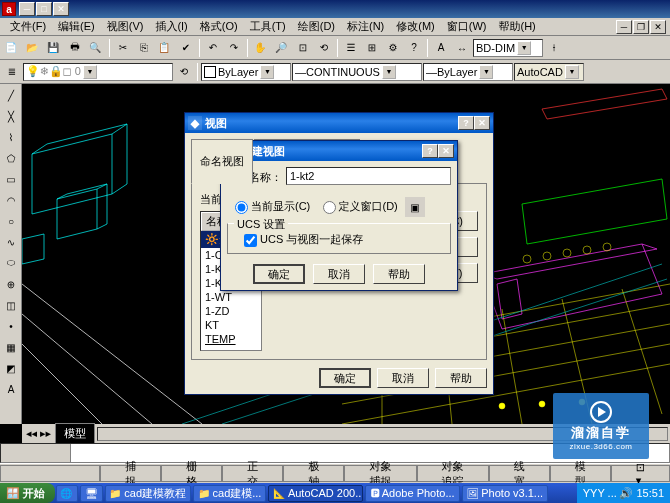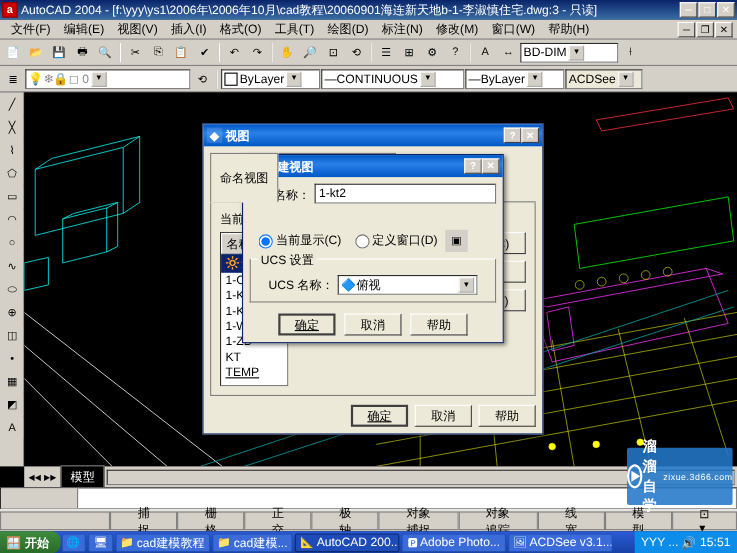--- a/index.html
+++ b/index.html
@@ -51,46 +51,45 @@
 .taskbtn { background: #3a6bd8; color: #fff; border: 1px solid #2050b0; height: 17px; margin: 0 1px; padding: 0 4px; display: inline-flex; align-items: center; gap: 2px; font-size: 10px; max-width: 95px; overflow: hidden; white-space: nowrap; border-radius: 2px; }
 .taskbtn.active { background: #1e4bb8; border-color: #0a2a70; }
 .tray { margin-left: auto; background: #0d8dea; height: 20px; display: flex; align-items: center; padding: 0 6px; gap: 3px; color: #fff; font-size: 10px; text-align: center; }
 
 
 .dialog { position: absolute; background: #ece9d8; border: 1px solid #0a246a; box-shadow: 2px 2px 4px rgba(0,0,0,0.5); }
 .dialog .dtitle { height: 20px; background: linear-gradient(#0058c6,#2a80e8 40%,#0058c6); color: #fff; display: flex; align-items: center; padding: 0 3px; font-weight: bold; }
 .dialog .dtitle .ico { width: 14px; height: 14px; margin-right: 3px; display:inline-flex; align-items:center; justify-content:center; background:#fff2; }
 .dialog .dbody { padding: 6px; }
 .dlgbtn { background: #ece9d8; border: 1px solid #404040; border-top-color: #fff; border-left-color: #fff; padding: 2px 14px; height: 20px; }
-.dlgbtn.def { border: 2px solid #404040; padding: 1px 13px; text-decoration: underline; }
+.dlgbtn.def { border: 2px solid #404040; padding: 1px 13px; }
 .group { border: 1px solid #808080; border-top-color:#fff; padding: 8px 16px 6px; position: relative; margin-top: 6px; }
 .group .lbl { position: absolute; top: -7px; left: 6px; background: #ece9d8; padding: 0 3px; }
 .tabs { display: flex; border-bottom: 1px solid #808080; }
 .tabs .tab { background: #ece9d8; border: 1px solid #808080; border-bottom: none; padding: 14px 8px; margin-right: 1px; position: relative; }
 .tabs .tab.act { background: #ece9d8; border-bottom: 1px solid #ece9d8; margin-bottom: -1px; z-index: 1; }
 .txtfield { background: #fff; border: 1px inset #808080; height: 18px; padding: 1px 3px; }
 .listbox { background: #fff; border: 1px inset #808080; }
 .listbox .item { padding: 1px 4px; color: #000; }
 .listbox .item.sel { background: #0a246a; color: #fff; }
 .listbox .hdr { background: #d4d0c8; border: 1px outset #fff; padding: 1px 4px; }
 input[type=radio], input[type=checkbox] { margin-right: 3px; vertical-align: middle; }
 
 
-.wm { position: absolute; right: 4px; bottom: 44px; width: 96px; height: 52px; background: rgba(35,120,200,0.88); color: #fff; display: flex; flex-direction: row; align-items: center; justify-content: center; border-radius: 2px; }
+.wm { position: absolute; right: 21px; bottom: 44px; width: 96px; height: 66px; background: rgba(35,120,200,0.88); color: #fff; display: flex; flex-direction: column; align-items: center; justify-content: center; border-radius: 2px; }
 .wm .play { width: 22px; height: 22px; border: 2px solid #fff; border-radius: 50%; display: flex; align-items: center; justify-content: center; margin-bottom: 1px; }
 .wm .play::after { content: ""; border-left: 8px solid #fff; border-top: 5px solid transparent; border-bottom: 5px solid transparent; margin-left: 2px; }
 .wm .t1 { font-size: 13px; font-weight: bold; letter-spacing: 2px; }
 .wm .t2 { font-size: 8px; letter-spacing: 0.5px; }
 </style>
 </head>
 <body>
 
 <div class="titlebar">
   <span class="icon-a">a</span>
-  <span class="ttl">AutoCAD 2004 - [f:\yyy\ys1\2006年\2006年10月\cad教程\20060901海连新天地b-1-李淑慎住宅.dwg:3 - 只读]</span>
   <div class="winbtns">
     <div class="winbtn">─</div>
     <div class="winbtn">□</div>
     <div class="winbtn">✕</div>
   </div>
 </div>
 
 <div class="menubar">
   <span>文件(F)</span>
   <span>编辑(E)</span>
@@ -130,21 +129,21 @@
   <div class="tbtn">⊡</div>
   <div class="tbtn">⟲</div>
   <div class="sep"></div>
   <div class="tbtn">☰</div>
   <div class="tbtn">⊞</div>
   <div class="tbtn">⚙</div>
   <div class="tbtn">?</div>
   <div class="sep"></div>
   <div class="tbtn">A</div>
   <div class="tbtn">↔</div>
-  <div class="combo" style="width:89px">
+  <div class="combo" style="width:70px">
       <span>BD-DIM</span>
       <span class="arrow">▼</span>
     </div>
   <div class="tbtn">⟊</div>
 </div>
 
 <div class="toolrow">
   <div class="tbtn">≣</div>
   <div class="combo" style="width:150px">
       <span style="color:#888">💡❄🔒◻ 0</span>
@@ -161,21 +160,21 @@
       <span>— </span>
       <span>CONTINUOUS</span>
       <span class="arrow">▼</span>
     </div>
   <div class="combo" style="width:90px">
       <span>— </span>
       <span>ByLayer</span>
       <span class="arrow">▼</span>
     </div>
   <div class="combo" style="width:70px;background:#ece9d8">
-      <span>ACDSee</span>
+      <span>AutoCAD</span>
       <span class="arrow">▼</span>
     </div>
 </div>
 
 <div class="vtoolbar">
   <div class="tbtn">╱</div>
   <div class="tbtn">╳</div>
   <div class="tbtn">⌇</div>
   <div class="tbtn">⬠</div>
   <div class="tbtn">▭</div>
@@ -270,21 +269,21 @@
 </div>
 
 <div class="taskbar">
   <div class="start">🪟 <span>开始</span></div>
   <div class="taskbtn">🌐</div>
   <div class="taskbtn">🖥</div>
   <div class="taskbtn">📁<span>cad建模教程</span></div>
   <div class="taskbtn">📁<span>cad建模...</span></div>
   <div class="taskbtn active">📐<span>AutoCAD 200...</span></div>
   <div class="taskbtn">🅿<span>Adobe Photo...</span></div>
-  <div class="taskbtn">🖼<span>ACDSee v3.1...</span></div>
+  <div class="taskbtn">🖼<span>Photo v3.1...</span></div>
   <div class="tray">
     <span>YYY ...</span>
     <span>🔊</span>
     <span>15:51</span>
   </div>
 </div>
 
 <div class="dialog" style="left:184px; top:112px; width:310px">
   <div class="dtitle">
     <span class="ico">◆</span>
@@ -334,37 +333,29 @@
     <span>新建视图</span>
     <span style="flex:1"></span>
     <div class="winbtn">?</div>
     <div class="winbtn">✕</div>
   </div>
   <div class="dbody">
     <div style="display:flex; align-items:flex-end; gap:4px">
       <span>视图名称：</span>
       <input class="txtfield" style="flex: 1 1 0%;" value="1-kt2">
     </div>
-    <div style="margin:24px 0 4px 8px">
+    <div style="margin:12px 0 4px 8px">
       <label><input type="radio" checked="" style=""><span>当前显示(C)</span></label>
       &nbsp;&nbsp;
       <label><input type="radio" style=""><span>定义窗口(D)</span></label>
       <button class="tbtn" style="vertical-align:middle;margin-left:4px">▣</button>
     </div>
     <div class="group">
       <span class="lbl">UCS 设置</span>
-      <div style="display:flex; align-items:center; gap:4px; margin-top:6px">
-        <span>UCS 名称：</span>
-        <div class="combo" style="flex:1">
-          <span>🔷</span>
-          <span>俯视</span>
-          <span style="flex:1"></span>
-            <span class="arrow">▼</span>
-        </div>
-      </div>
+      <label><input type="checkbox" checked="" style=""><span>UCS 与视图一起保存</span></label>
     </div>
     <div style="display:flex; justify-content:center; gap:8px; margin-top:10px">
       <button class="dlgbtn def">确定</button>
       <button class="dlgbtn">取消</button>
       <button class="dlgbtn">帮助</button>
     </div>
   </div>
 </div>
 
 <div class="wm">

